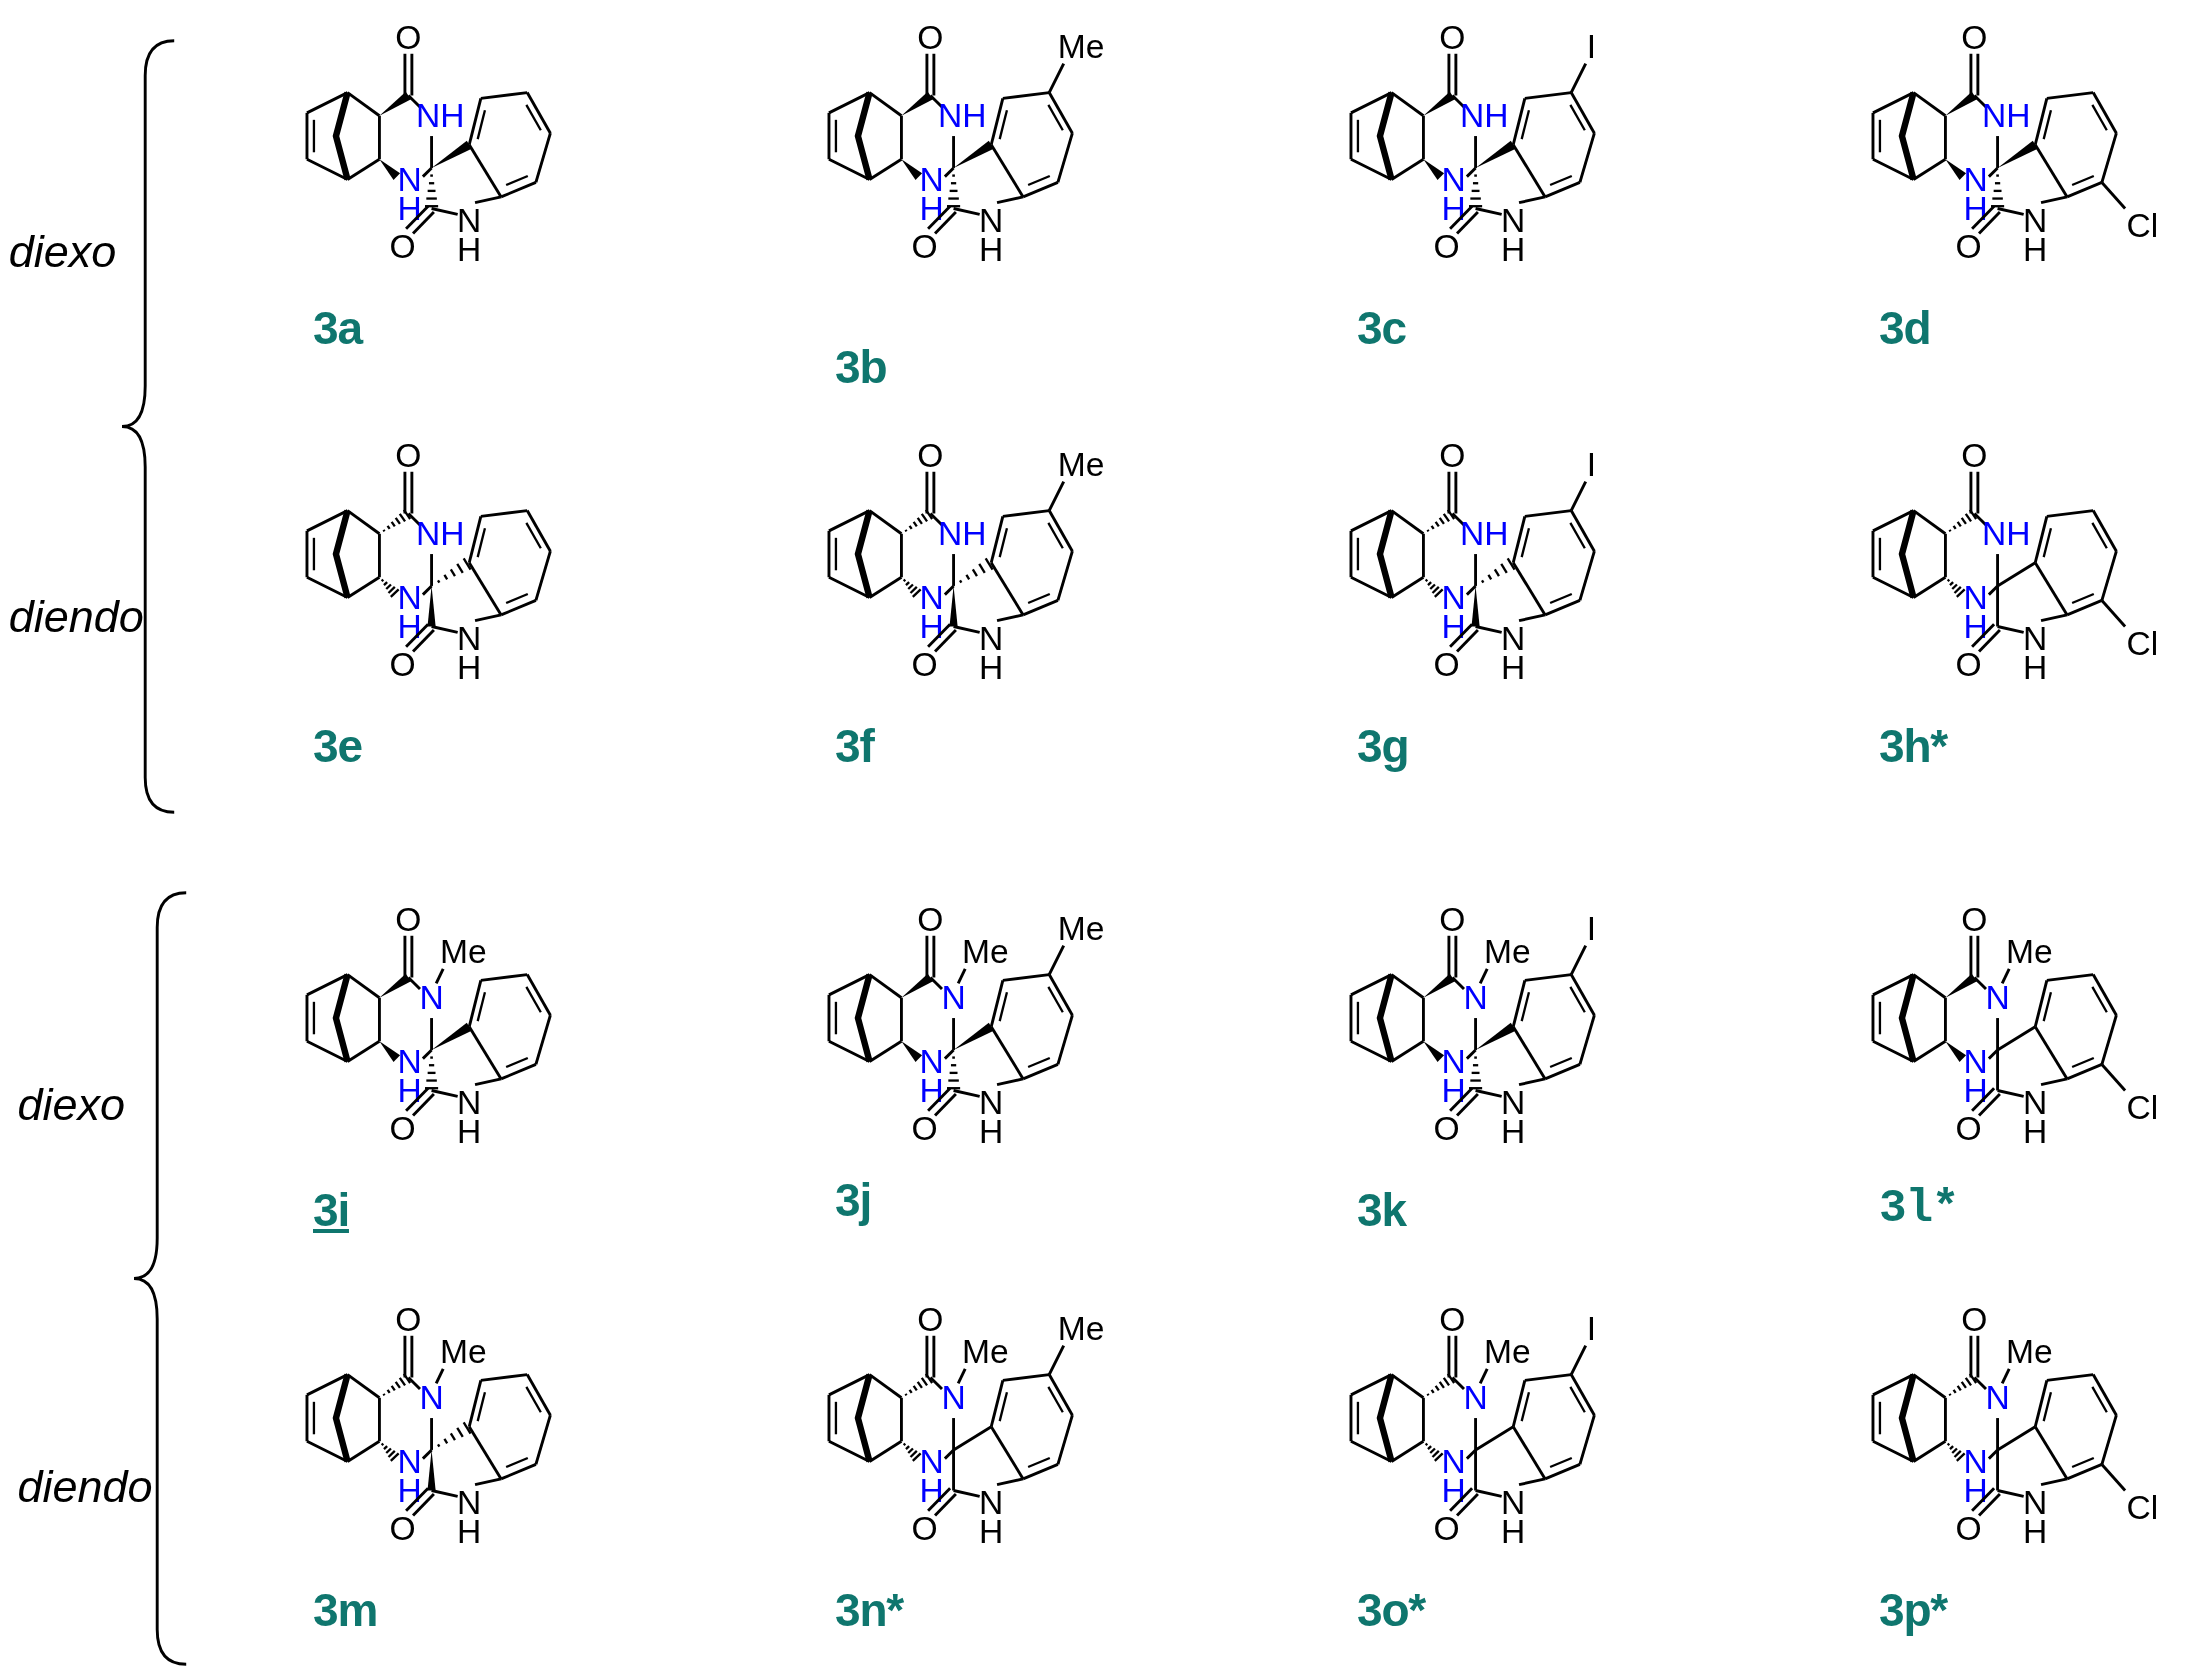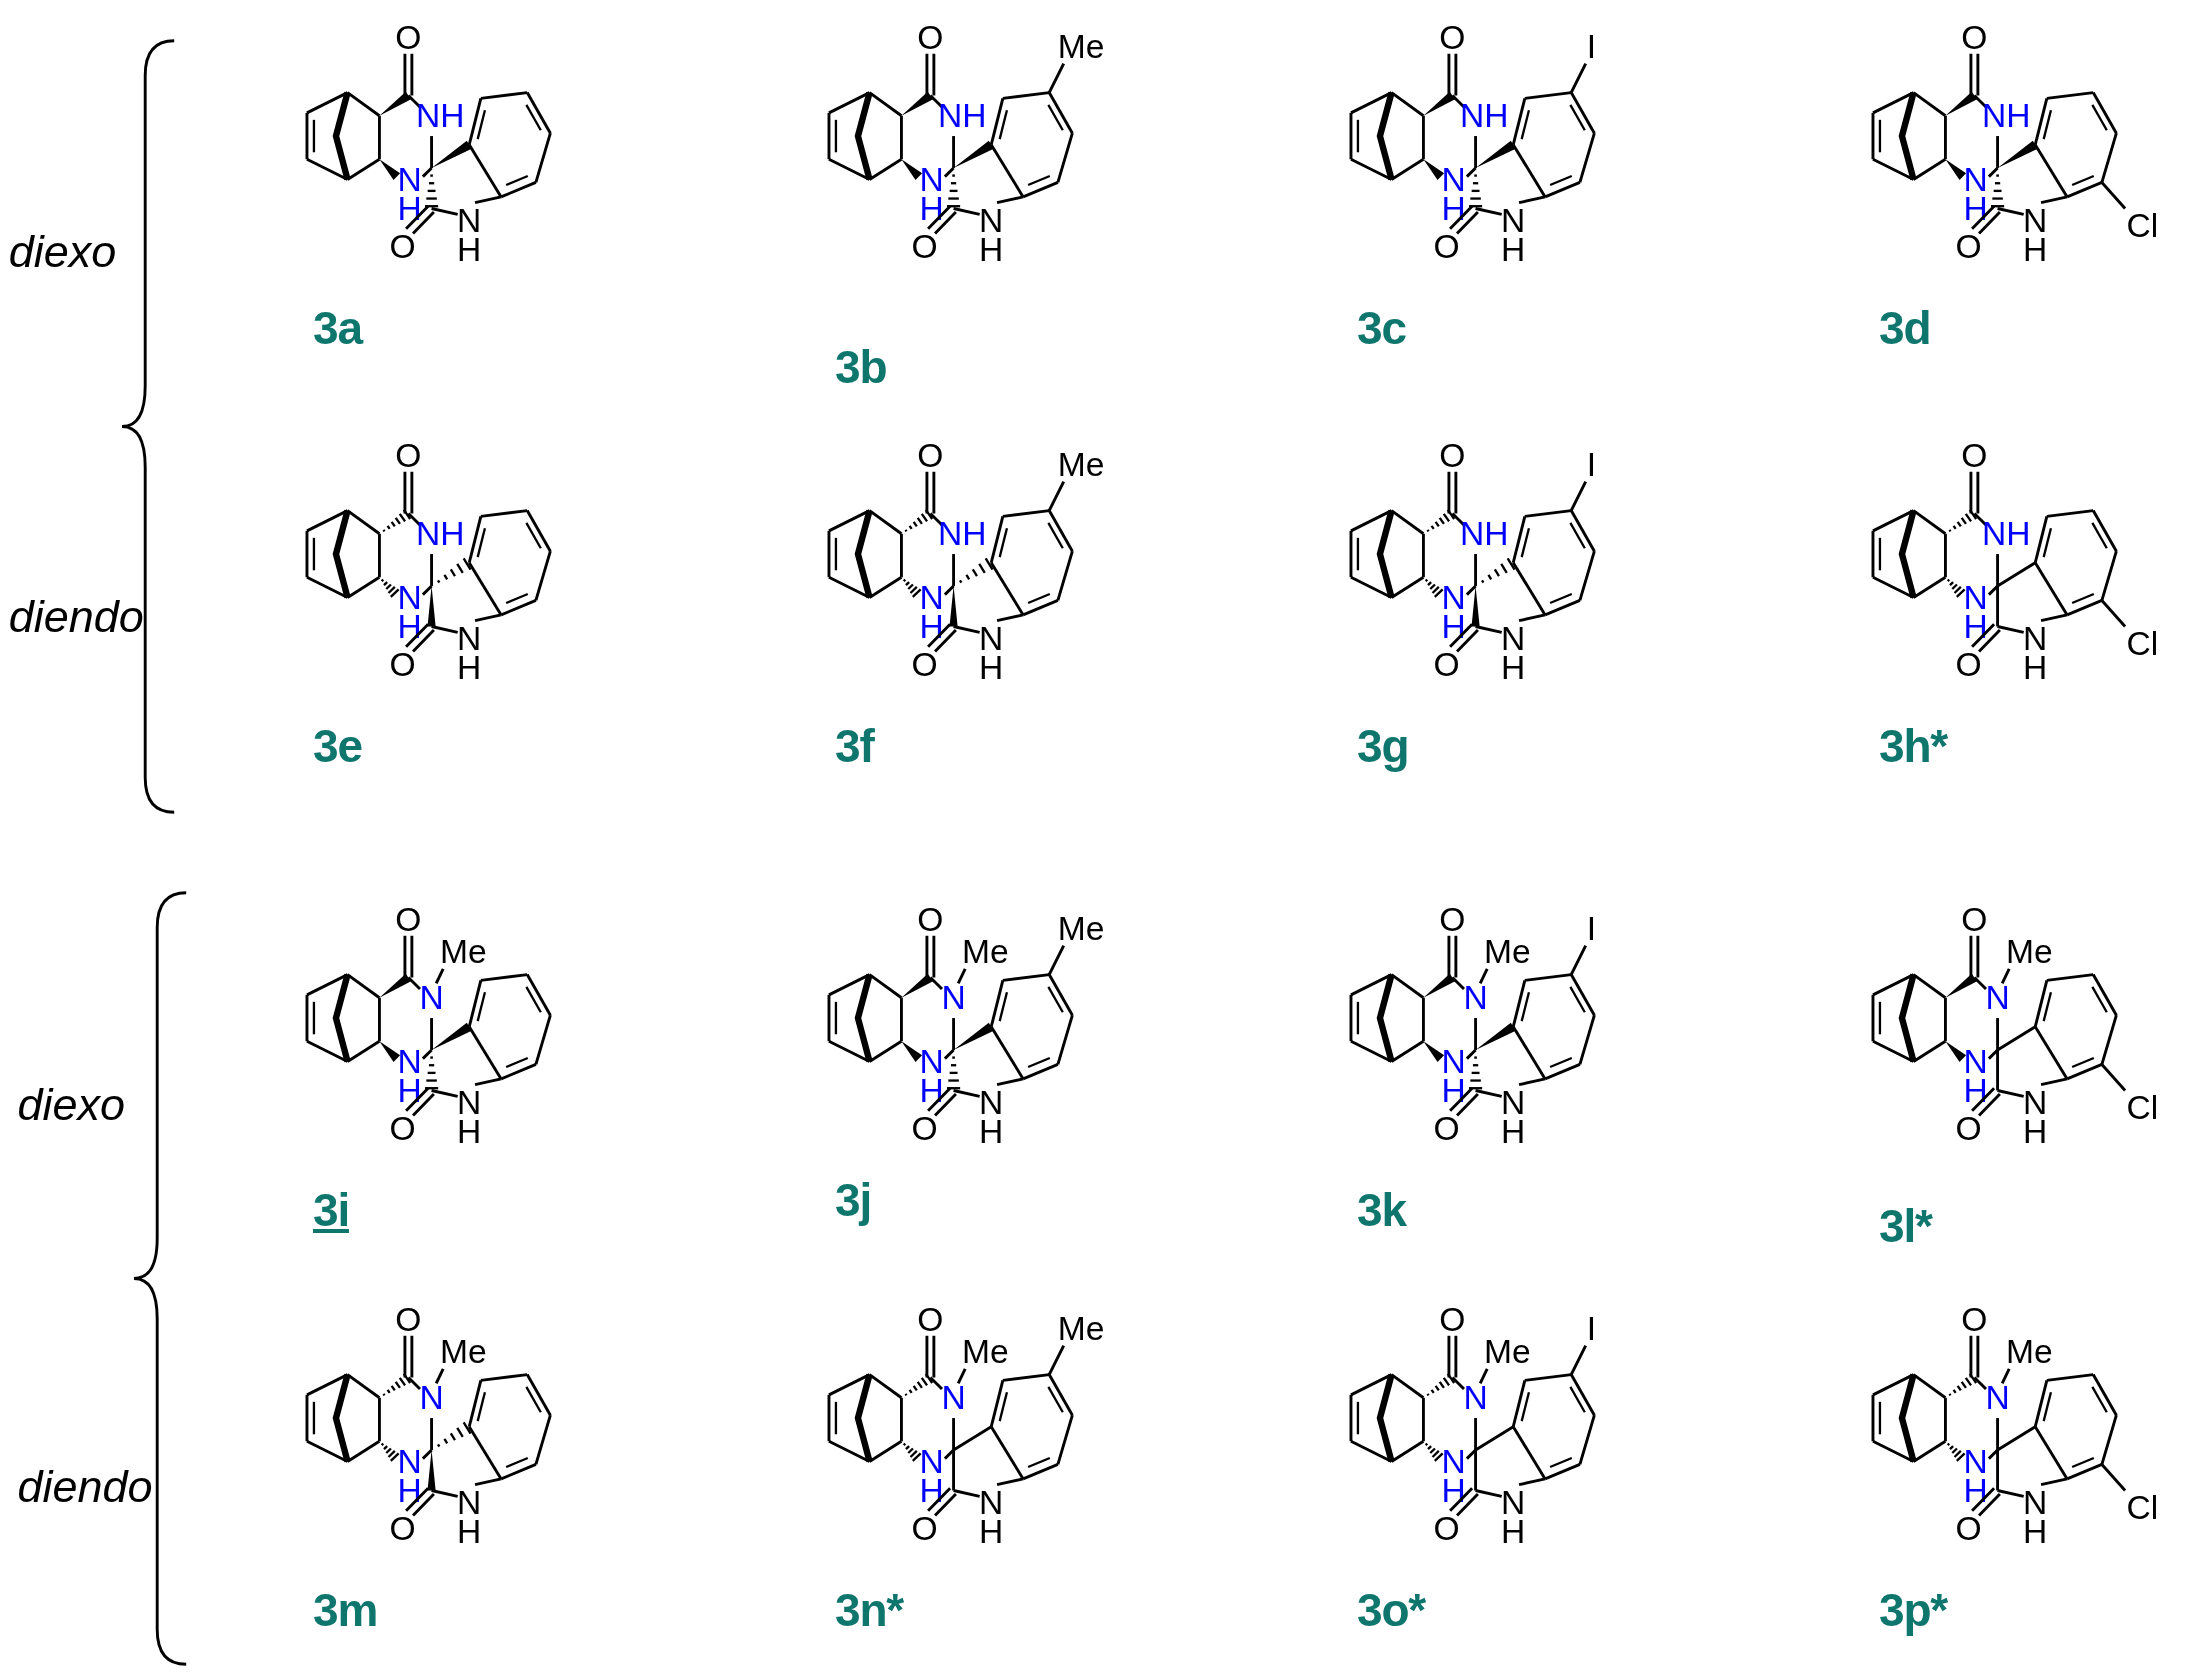--- a/index.html
+++ b/index.html
@@ -644,21 +644,21 @@
           <line x1="470" y1="190" x2="445" y2="275" stroke="#000000" stroke-width="5" stroke-linecap="butt"></line>
           <line x1="445" y1="275" x2="385" y2="300" stroke="#000000" stroke-width="5" stroke-linecap="butt"></line>
           <line x1="385" y1="300" x2="330" y2="210" stroke="#000000" stroke-width="5" stroke-linecap="butt"></line>
           <line x1="344.56800000000004" y1="200.328" x2="357.032" y2="150.47199999999998" stroke="#000000" stroke-width="4" stroke-linecap="butt"></line>
           <line x1="428.536" y1="141.288" x2="453.464" y2="184.912" stroke="#000000" stroke-width="4" stroke-linecap="butt"></line>
           <line x1="430.996" y1="263.96" x2="393.604" y2="279.54" stroke="#000000" stroke-width="4" stroke-linecap="butt"></line>
           <line x1="445" y1="275" x2="485" y2="320" stroke="#000000" stroke-width="5" stroke-linecap="butt"></line>
           <text x="515" y="370" fill="#000000" font-size="58" font-family="Liberation Sans, sans-serif" text-anchor="middle">Cl</text>
         </g>
       </svg>
-      <div class="clabel" style="left: 35px; top: 294px;">3l*</div>
+      <div class="clabel" style="left: 35px; top: 278px; font-family: Liberation Mono, monospace;">3l*</div>
     </div>
     <div class="group-label" style="left: 17.4px; top: 1461px;">diendo</div>
     <div class="cell" style="left: 278px; top: 1305px;">
       <svg width="510" height="371" viewBox="0 0 880 640">
         <g>
           <line x1="50" y1="155" x2="120" y2="120" stroke="#000000" stroke-width="5" stroke-linecap="butt"></line>
           <line x1="50" y1="155" x2="50" y2="235" stroke="#000000" stroke-width="5" stroke-linecap="butt"></line>
           <line x1="50" y1="235" x2="120" y2="270" stroke="#000000" stroke-width="5" stroke-linecap="butt"></line>
           <line x1="62" y1="167" x2="62" y2="223" stroke="#000000" stroke-width="4" stroke-linecap="butt"></line>
           <polyline points="120,120 100,195 120,270" fill="none" stroke="#000000" stroke-width="11"></polyline>

